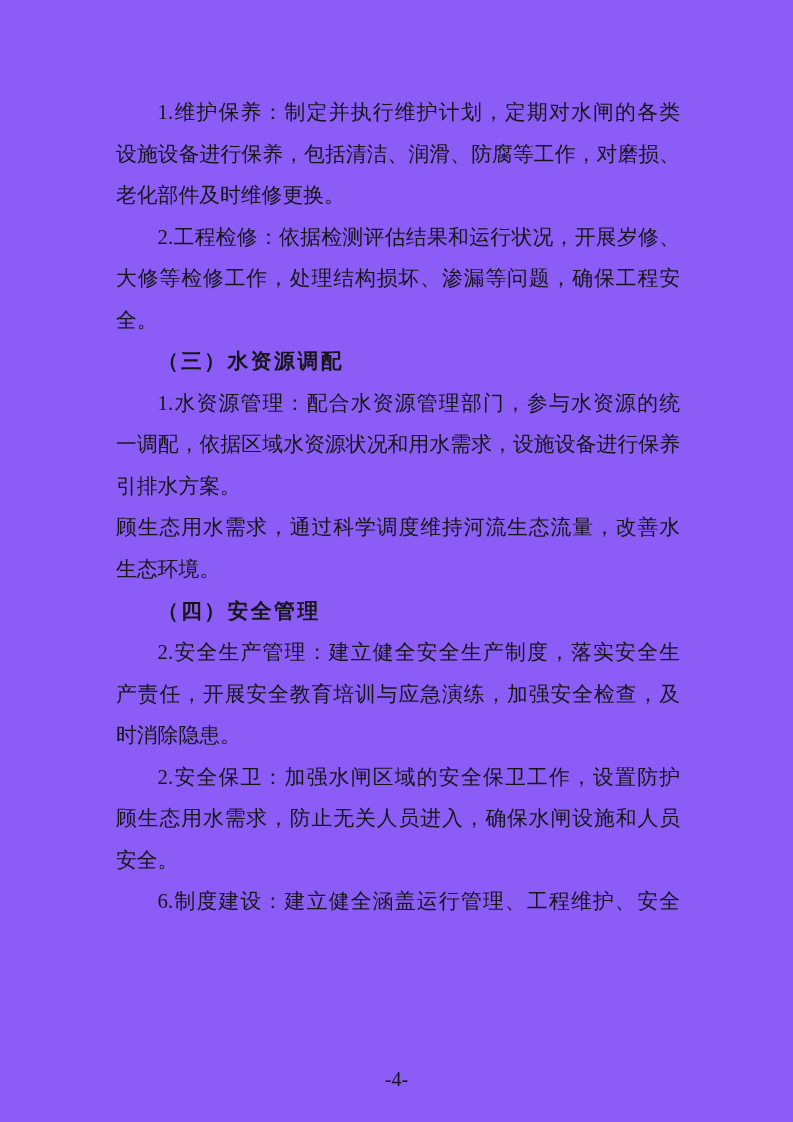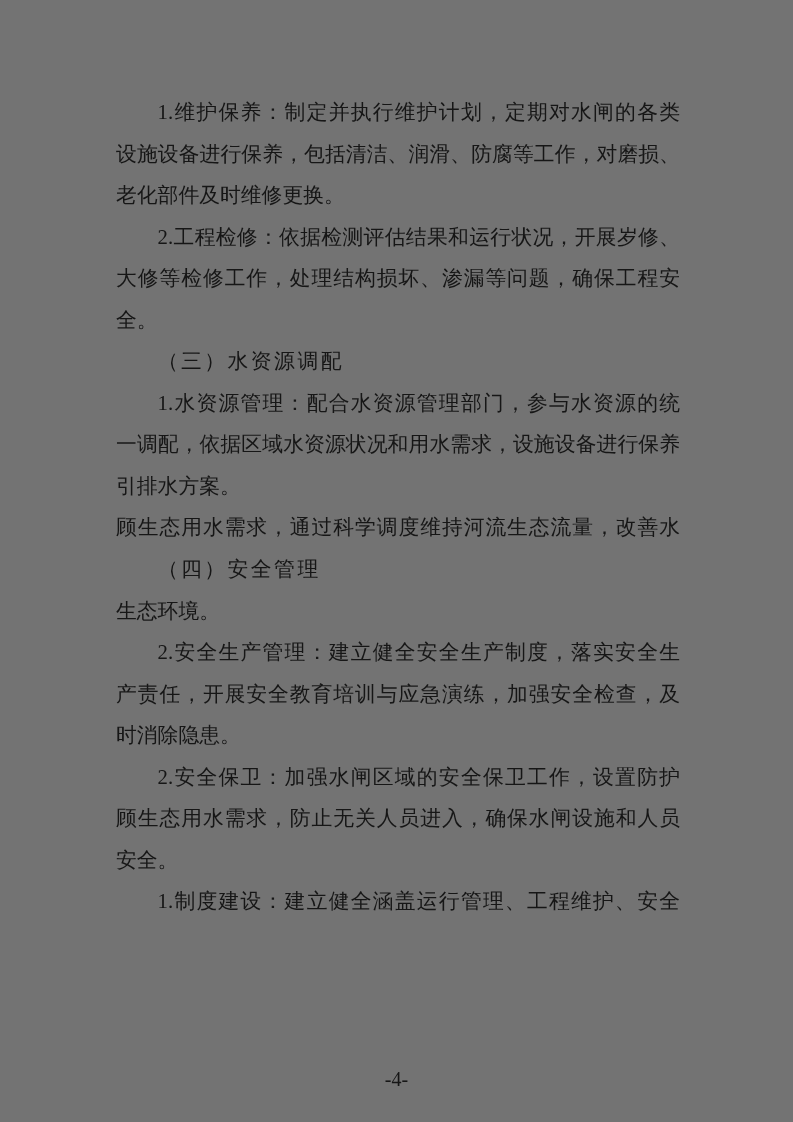--- a/index.html
+++ b/index.html
@@ -4,21 +4,21 @@
 <style>
   html, body {
     margin: 0;
     padding: 0;
     background: #ffffff;
   }
   .page {
     position: relative;
     width: 793px;
     height: 1122px;
-    background: #737373;
+    background: #8b5cf6;
     overflow: hidden;
     font-family: "Liberation Serif", "DejaVu Serif", serif;
     color: #161616;
   }
   .body-text {
     position: absolute;
     left: 116px;
     top: 91px;
     width: 564px;
   }
@@ -32,20 +32,21 @@
     overflow: visible;
   }
   .line.indent {
     text-indent: 41.6px;
   }
   .line.fill {
     text-align-last: justify;
   }
   .line.spread {
     letter-spacing: 2.5px;
+    font-weight: bold;
   }
   .footer {
     position: absolute;
     top: 1069px;
     left: 0;
     width: 793px;
     text-align: center;
     font-size: 20px;
     line-height: 1;
     color: #161616;
@@ -60,24 +61,24 @@
       <div class="line fill">设施设备进行保养，包括清洁、润滑、防腐等工作，对磨损、</div>
       <div class="line">老化部件及时维修更换。</div>
       <div class="line indent fill">2.工程检修：依据检测评估结果和运行状况，开展岁修、</div>
       <div class="line fill">大修等检修工作，处理结构损坏、渗漏等问题，确保工程安</div>
       <div class="line">全。</div>
       <div class="line indent spread">（三）水资源调配</div>
       <div class="line indent fill">1.水资源管理：配合水资源管理部门，参与水资源的统</div>
       <div class="line fill">一调配，依据区域水资源状况和用水需求，设施设备进行保养</div>
       <div class="line">引排水方案。</div>
       <div class="line fill">顾生态用水需求，通过科学调度维持河流生态流量，改善水</div>
+      <div class="line">生态环境。</div>
       <div class="line indent spread">（四）安全管理</div>
-      <div class="line">生态环境。</div>
       <div class="line indent fill">2.安全生产管理：建立健全安全生产制度，落实安全生</div>
       <div class="line fill">产责任，开展安全教育培训与应急演练，加强安全检查，及</div>
       <div class="line">时消除隐患。</div>
       <div class="line indent fill">2.安全保卫：加强水闸区域的安全保卫工作，设置防护</div>
       <div class="line fill">顾生态用水需求，防止无关人员进入，确保水闸设施和人员</div>
       <div class="line">安全。</div>
-      <div class="line indent fill">1.制度建设：建立健全涵盖运行管理、工程维护、安全</div>
+      <div class="line indent fill">6.制度建设：建立健全涵盖运行管理、工程维护、安全</div>
     </div>
   <div class="footer">-4-</div>
 </div>
 
 </body></html>

